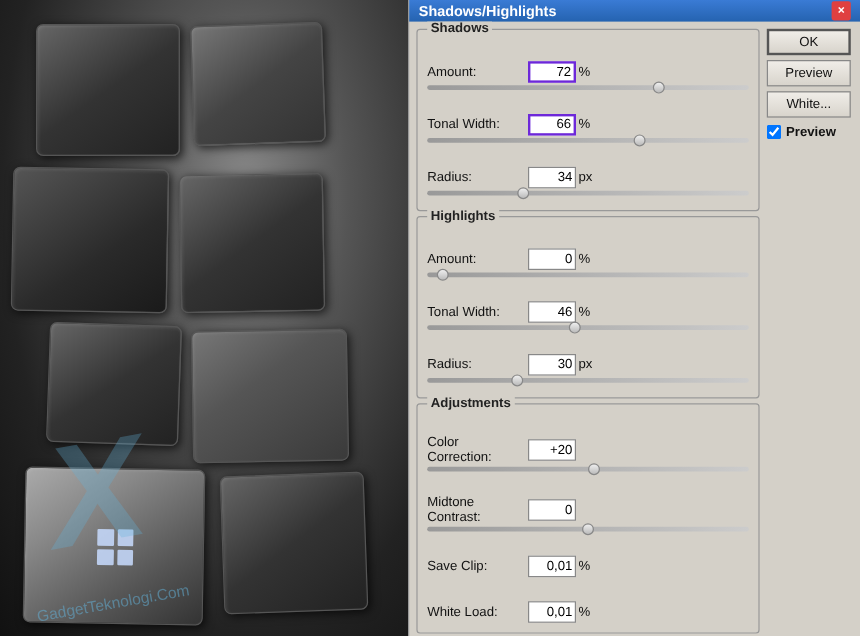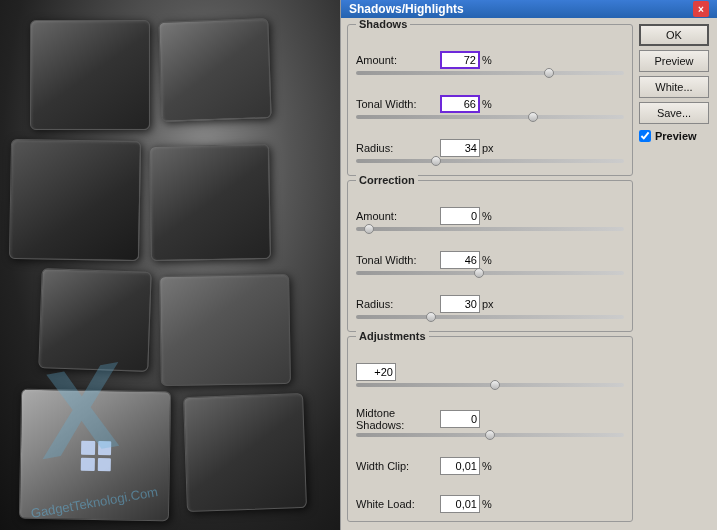--- a/index.html
+++ b/index.html
@@ -335,21 +335,21 @@
           </div>
         </div>
         <div class="slider-row">
           <div class="slider-track">
             <div class="slider-thumb" style="left:30%"></div>
           </div>
         </div>
       </div>
 
       <div class="section">
-        <div class="section-title">Correction</div>
+        <div class="section-title">Highlights</div>
 
         <div class="field-row">
           <div class="field-label">Amount:</div>
           <div class="field-input-wrap">
             <input class="field-input" type="text" value="0" style="">
             <span class="field-unit">%</span>
           </div>
         </div>
         <div class="slider-row">
           <div class="slider-track">
@@ -381,65 +381,65 @@
           <div class="slider-track">
             <div class="slider-thumb" style="left:28%"></div>
           </div>
         </div>
       </div>
 
       <div class="section">
         <div class="section-title">Adjustments</div>
 
         <div class="field-row">
+          <div class="field-label">Color Correction:</div>
           <div class="field-input-wrap">
             <input class="field-input" type="text" value="+20" style="">
           </div>
         </div>
         <div class="slider-row">
           <div class="slider-track">
             <div class="slider-thumb" style="left:52%"></div>
           </div>
         </div>
 
         <div class="field-row">
-          <div class="field-label">Midtone Shadows:</div>
+          <div class="field-label">Midtone Contrast:</div>
           <div class="field-input-wrap">
             <input class="field-input" type="text" value="0" style="">
           </div>
         </div>
         <div class="slider-row">
           <div class="slider-track">
             <div class="slider-thumb" style="left:50%"></div>
           </div>
         </div>
 
         <div class="field-row">
-          <div class="field-label">Width Clip:</div>
+          <div class="field-label">Save Clip:</div>
           <div class="field-input-wrap">
             <input class="field-input" type="text" value="0,01" style="">
             <span class="field-unit">%</span>
           </div>
         </div>
 
         <div class="field-row">
           <div class="field-label">White Load:</div>
           <div class="field-input-wrap">
             <input class="field-input" type="text" value="0,01" style="">
             <span class="field-unit">%</span>
           </div>
         </div>
       </div>
     </div>
 
     <div class="dialog-right">
       <button class="btn btn-ok">OK</button>
       <button class="btn">Preview</button>
       <button class="btn">White...</button>
-      <button class="btn">Save...</button>
       <div class="checkbox-row">
         <input type="checkbox" checked="" style="">
         <span class="checkbox-label">Preview</span>
       </div>
     </div>
 
   </div>
 </div>
 
 </body></html>

